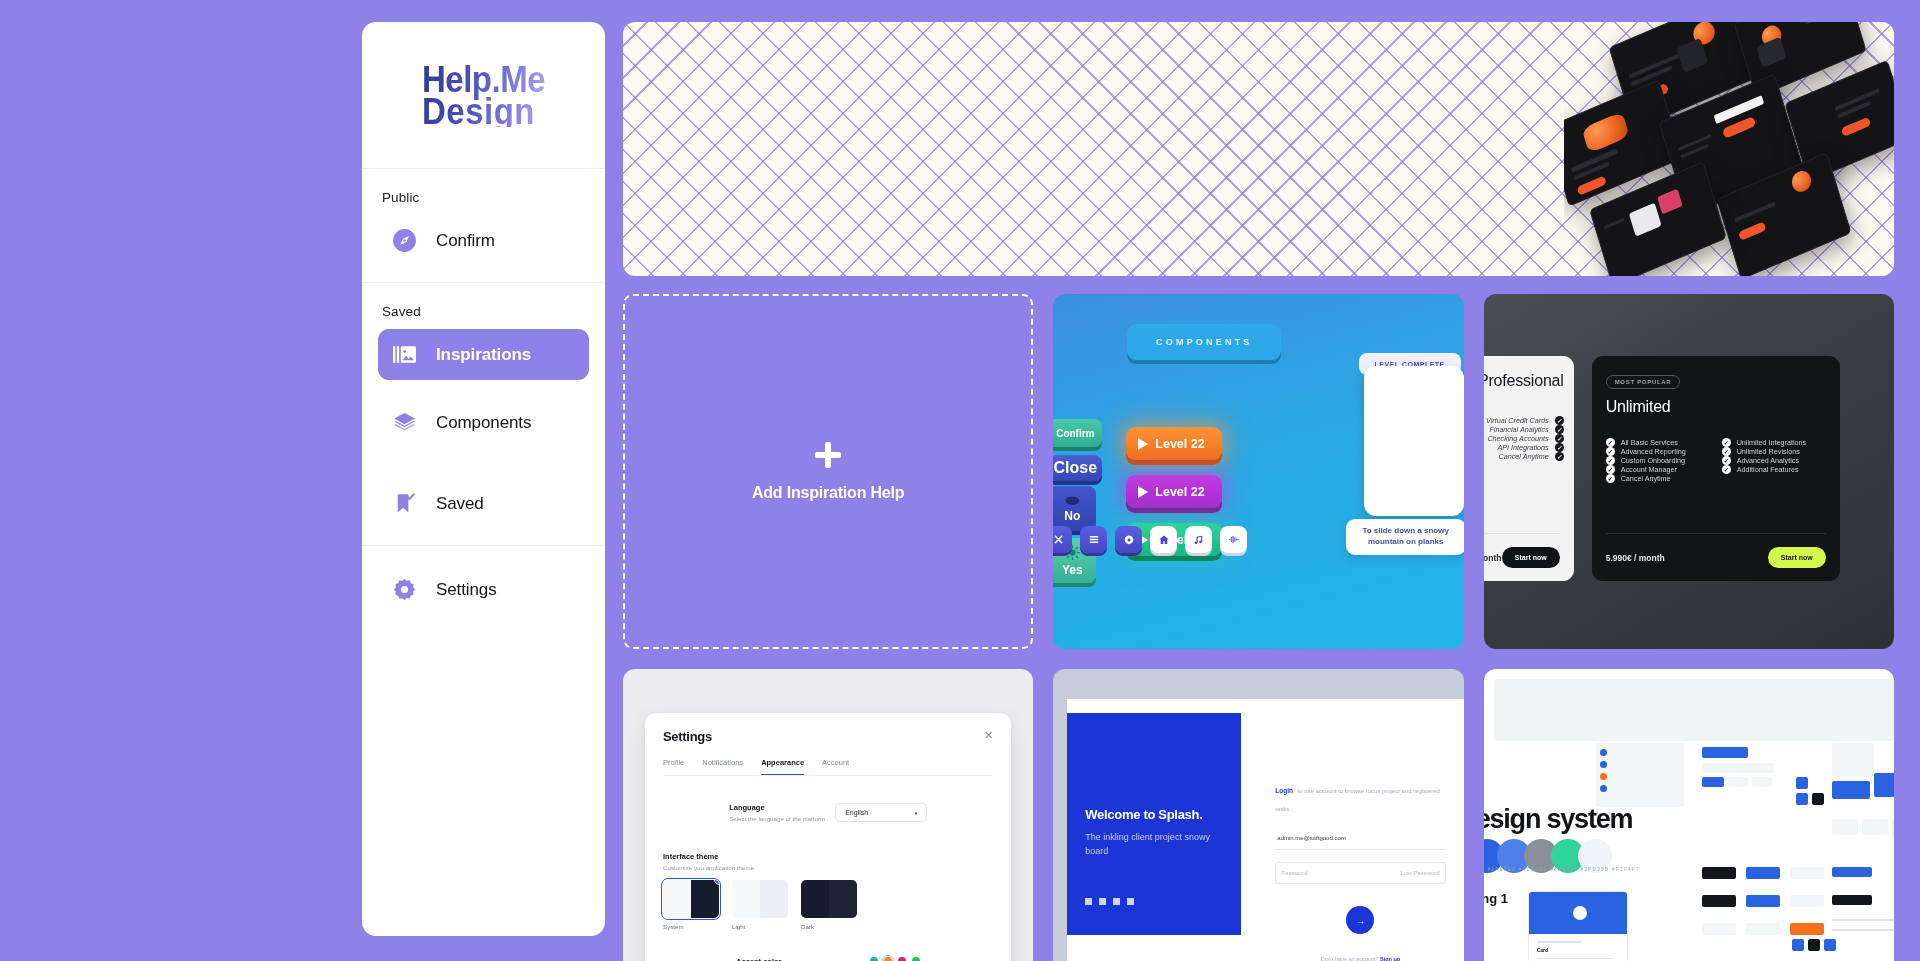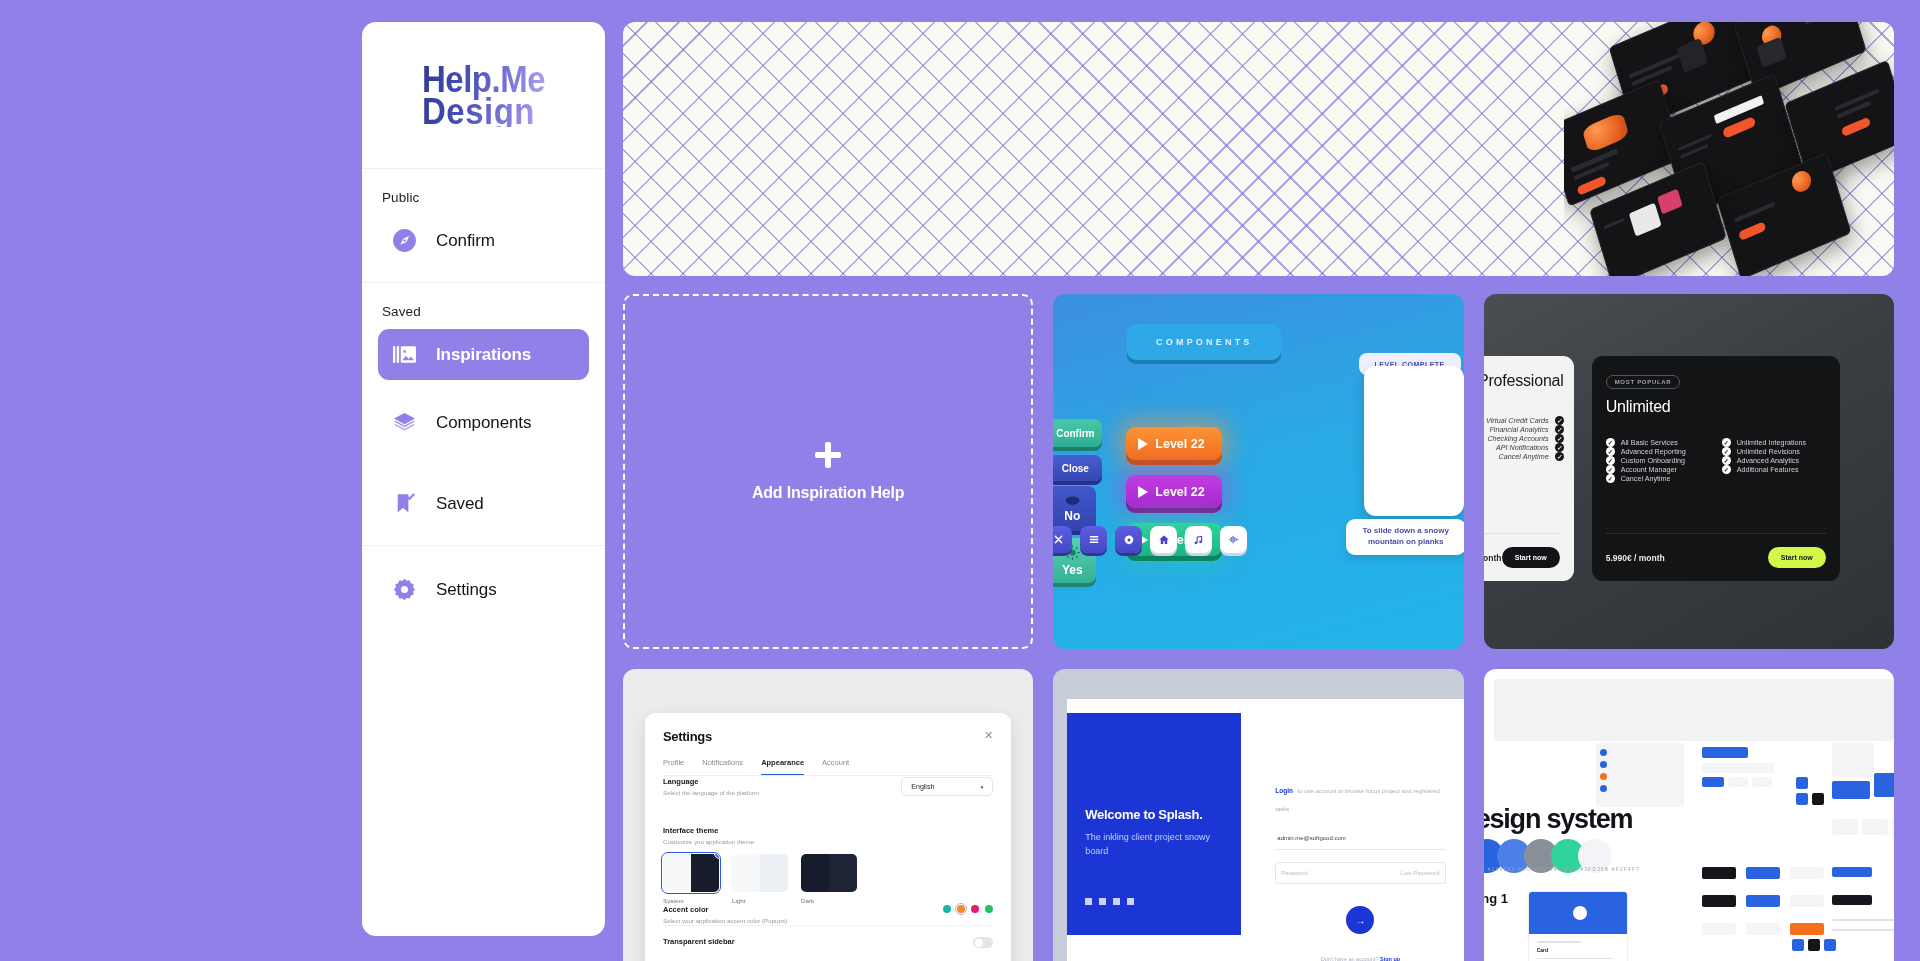--- a/index.html
+++ b/index.html
@@ -117,21 +117,21 @@
     color:#fff; font-size:12.5px; font-weight:700; }
   .g-lvl .tri { width:0;height:0;border-left:10px solid #fff;border-top:6px solid transparent;border-bottom:6px solid transparent; }
   .g-o { top:133px; background:linear-gradient(180deg,#fb9337,#f2701c); box-shadow:0 5px 0 #c4540d, 0 0 22px 6px rgba(250,150,60,.55); }
   .g-p { top:181px; background:linear-gradient(180deg,#c03ee0,#a927cf); box-shadow:0 5px 0 #7b1a98, 0 0 22px 6px rgba(190,70,220,.5); }
   .g-g { top:229px; background:linear-gradient(180deg,#2fd39b,#17b683); box-shadow:0 5px 0 #0d8460, 0 0 22px 6px rgba(45,210,155,.5); }
   .g-btn { position:absolute; left:-5px; border-radius:8px; display:flex; flex-direction:column;
     align-items:center; justify-content:center; color:#fff; font-weight:700; }
   .g-confirm { top:125px; width:54px; height:28px; background:linear-gradient(180deg,#49c9a8,#2fae93);
     font-size:10px; box-shadow:0 4px 0 #1c7f6a; }
   .g-close { top:161px; width:54px; height:26px; background:linear-gradient(180deg,#4a5fd0,#3546b4);
-    font-size:10px; box-shadow:0 4px 0 #25328a; }
+    font-size:16px; box-shadow:0 4px 0 #25328a; }
   .g-no { top:192px; width:48px; height:45px; background:linear-gradient(180deg,#4257cc,#3243ae);
     font-size:12px; gap:3px; box-shadow:0 4px 0 #232f86; }
   .g-yes { top:244px; width:48px; height:45px; background:linear-gradient(180deg,#58cfb0,#36b096);
     font-size:12px; gap:3px; box-shadow:0 4px 0 #1d8570; }
   .g-panel { position:absolute; right:0px; top:72px; width:100px; height:150px;
     background:#fff; border-radius:12px; box-shadow:0 6px 14px rgba(0,0,0,.17); }
   .g-lc { position:absolute; right:3px; top:59px; width:102px; height:22px;
     background:#eff0fc; border-radius:8px; color:#4a4ca8; font-size:7px; font-weight:700;
     letter-spacing:.5px; display:flex; align-items:center; justify-content:center; }
   .g-tip { position:absolute; right:-2px; top:225px; width:120px; height:36px; background:#fff;
@@ -171,21 +171,21 @@
   
   .setcard { background:#ececee; }
   .modal { position:absolute; left:22px; top:44px; right:22px; bottom:-18px;
     background:#fff; border-radius:11px; padding:16px 18px; box-shadow:0 5px 18px rgba(0,0,0,.1); }
   .m-head { display:flex; align-items:flex-start; justify-content:space-between; }
   .m-title { font-size:13px; font-weight:700; color:#111318; letter-spacing:-.3px; }
   .m-x { color:#8b8f99; font-size:11px; }
   .m-tabs { display:flex; gap:18px; margin-top:14px; border-bottom:1px solid #eceef2; }
   .m-tab { font-size:7.5px; color:#868b95; padding-bottom:7px; }
   .m-tab.on { color:#1b1d22; font-weight:700; border-bottom:1.5px solid #2a58e8; }
-  .m-row { margin-top:1px; display:flex; align-items:flex-start; justify-content:space-between; gap:10px; }
+  .m-row { margin-top:27px; display:flex; align-items:flex-start; justify-content:center; gap:10px; }
   .m-h { font-size:7.5px; font-weight:700; color:#14161b; }
   .m-p { font-size:6.2px; color:#959aa4; margin-top:3px; }
   .m-sel { border:1px solid #e2e5ea; border-radius:5px; padding:5px 9px; width:92px;
     display:flex; justify-content:space-between; align-items:center; font-size:7px; color:#22252b; }
   .themes { display:flex; gap:13px; margin-top:9px; }
   .theme { width:56px; }
   .thumb { height:38px; border-radius:5px; overflow:hidden; display:flex; position:relative; }
   .thumb.sel { outline:1.6px solid #2a58e8; outline-offset:1.5px; }
   .thumb .l { flex:1; background:#f7f8fa; }
   .thumb .d { flex:1; background:#171c2c; }
@@ -472,21 +472,21 @@
               </div>
             <div class="p-feat l">
                 <span>Financial Analytics</span>
                 <span class="chk">✓</span>
               </div>
             <div class="p-feat l">
                 <span>Checking Accounts</span>
                 <span class="chk">✓</span>
               </div>
             <div class="p-feat l">
-                <span>API Notifications</span>
+                <span>API Integrations</span>
                 <span class="chk">✓</span>
               </div>
             <div class="p-feat l">
                 <span>Cancel Anytime</span>
                 <span class="chk">✓</span>
               </div>
           </div>
           <div class="p-foot l">
             <span class="p-price l">€ / month</span>
             <span class="p-cta dark">Start now</span>

